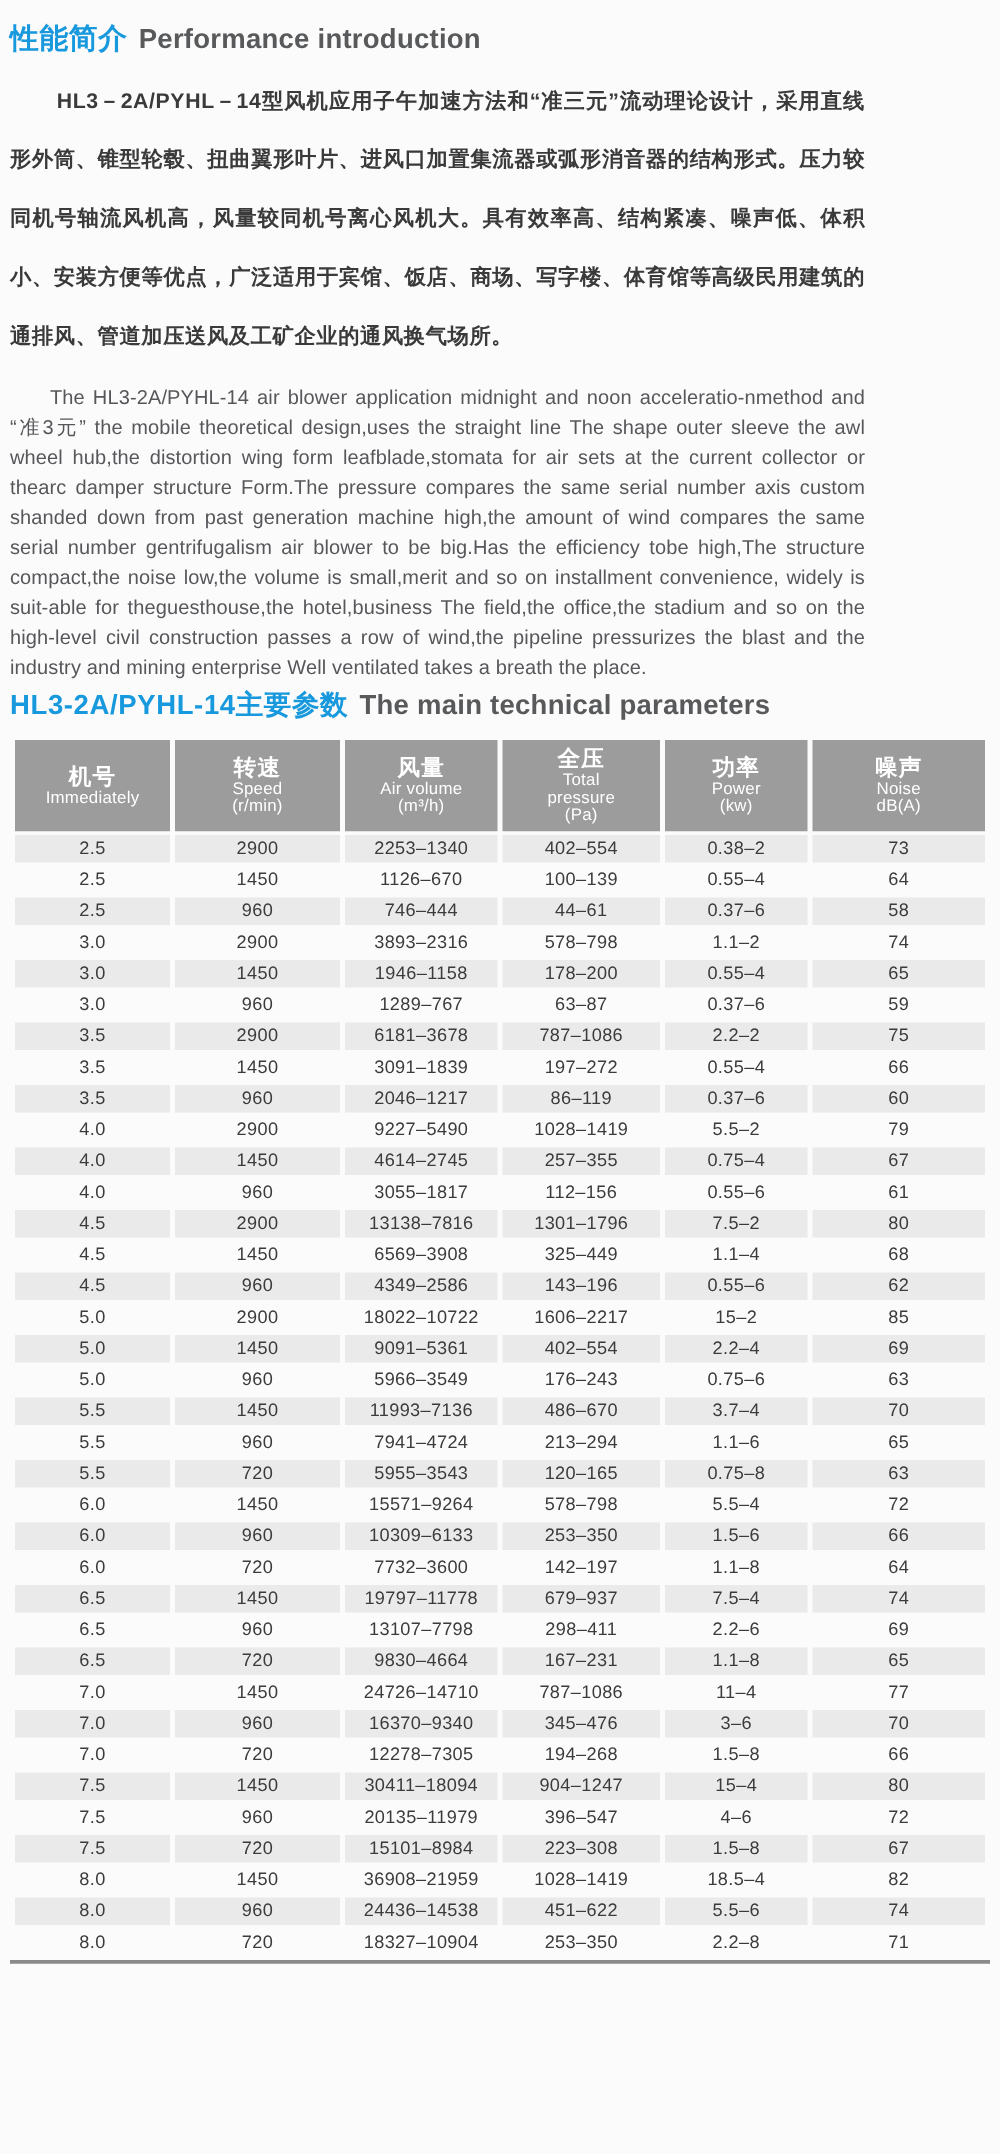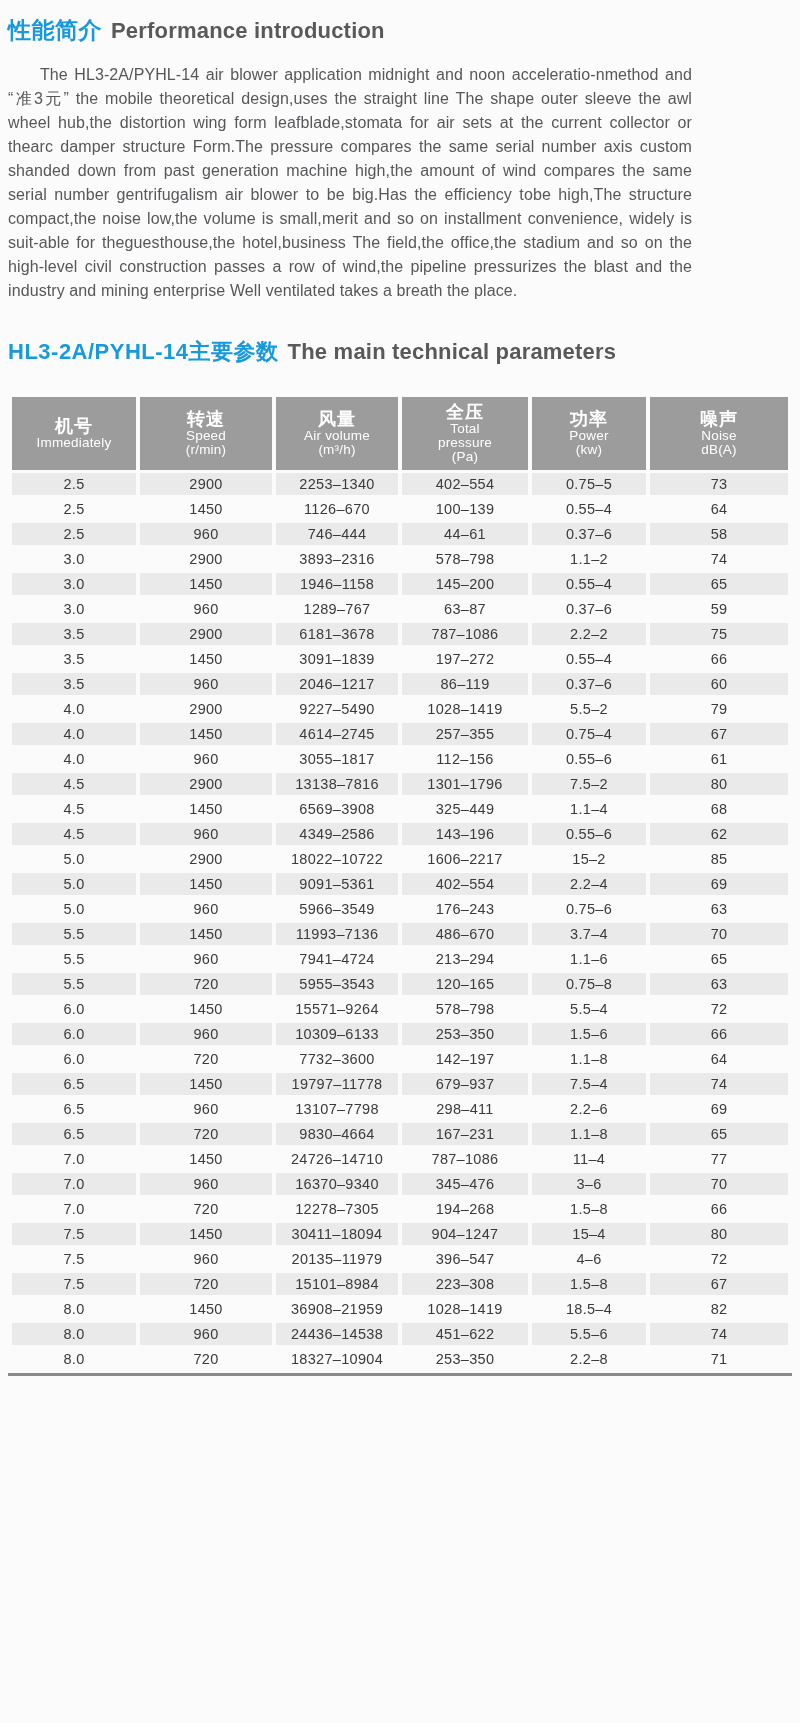--- a/index.html
+++ b/index.html
@@ -22,21 +22,21 @@
     font-size: 23px;
     letter-spacing: 0.5px;
   }
   .heading .en {
     color: #58595b;
     font-weight: bold;
     font-size: 22px;
     margin-left: 9px;
     letter-spacing: 0.2px;
   }
-  .heading.params { margin-top: 31px; }
+  .heading.params { }
   .heading.params .zh { font-size: 22px; }
   
   .para-zh {
     margin-top: 9px;
     font-size: 17px;
     font-weight: bold;
     line-height: 47px;
     text-align: justify;
     text-indent: 2.2em;
     color: #3a3a3a;
@@ -46,21 +46,21 @@
     margin-top: 15px;
     font-size: 16px;
     line-height: 24px;
     text-align: justify;
     text-indent: 2em;
     color: #57565a;
     letter-spacing: 0.1px;
   }
   
   table.params-table {
-    margin-top: 25px;
+    margin-top: 8px;
     width: 784px;
     table-layout: fixed;
     border-collapse: separate;
     border-spacing: 4px 3px;
     border-bottom: 3px solid #8a8a8a;
   }
   table.params-table th {
     background: #9c9c9c;
     color: #ffffff;
     vertical-align: middle;
@@ -91,20 +91,21 @@
 </style>
 </head>
 <body>
 
 <div class="page">
 
   <h1 class="heading">
     <span class="zh">性能简介</span><span class="en">Performance introduction</span>
   </h1>
 
+  <p class="para-zh">HL3－2A/PYHL－14型风机应用子午加速方法和“准三元”流动理论设计，采用直线形外筒、锥型轮毂、扭曲翼形叶片、进风口加置集流器或弧形消音器的结构形式。压力较同机号轴流风机高，风量较同机号离心风机大。具有效率高、结构紧凑、噪声低、体积小、安装方便等优点，广泛适用于宾馆、饭店、商场、写字楼、体育馆等高级民用建筑的通排风、管道加压送风及工矿企业的通风换气场所。</p>
 
   <p class="para-en">The HL3-2A/PYHL-14 air blower application midnight and noon acceleratio-nmethod and “准3元” the mobile theoretical design,uses the straight line The shape outer sleeve the awl wheel hub,the distortion wing form leafblade,stomata for air sets at the current collector or thearc damper structure Form.The pressure compares the same serial number axis custom shanded down from past generation machine high,the amount of wind compares the same serial number gentrifugalism air blower to be big.Has the efficiency tobe high,The structure compact,the noise low,the volume is small,merit and so on installment convenience, widely is suit-able for theguesthouse,the hotel,business The field,the office,the stadium and so on the high-level civil construction passes a row of wind,the pipeline pressurizes the blast and the industry and mining enterprise Well ventilated takes a breath the place.</p>
 
   <h2 class="heading params">
     <span class="zh">HL3-2A/PYHL-14主要参数</span><span class="en">The main technical parameters</span>
   </h2>
 
   <table class="params-table">
     <colgroup>
       <col style="width:124px">
@@ -147,21 +148,21 @@
             <div class="hen">dB(A)</div>
           </th>
         </tr>
     </thead>
     <tbody id="body-rows">
         <tr>
           <td>2.5</td>
           <td>2900</td>
           <td>2253–1340</td>
           <td>402–554</td>
-          <td>0.75–5</td>
+          <td>0.38–2</td>
           <td>73</td>
         </tr>
         <tr>
           <td>2.5</td>
           <td>1450</td>
           <td>1126–670</td>
           <td>100–139</td>
           <td>0.55–4</td>
           <td>64</td>
         </tr>
@@ -178,21 +179,21 @@
           <td>2900</td>
           <td>3893–2316</td>
           <td>578–798</td>
           <td>1.1–2</td>
           <td>74</td>
         </tr>
         <tr>
           <td>3.0</td>
           <td>1450</td>
           <td>1946–1158</td>
-          <td>145–200</td>
+          <td>178–200</td>
           <td>0.55–4</td>
           <td>65</td>
         </tr>
         <tr>
           <td>3.0</td>
           <td>960</td>
           <td>1289–767</td>
           <td>63–87</td>
           <td>0.37–6</td>
           <td>59</td>

